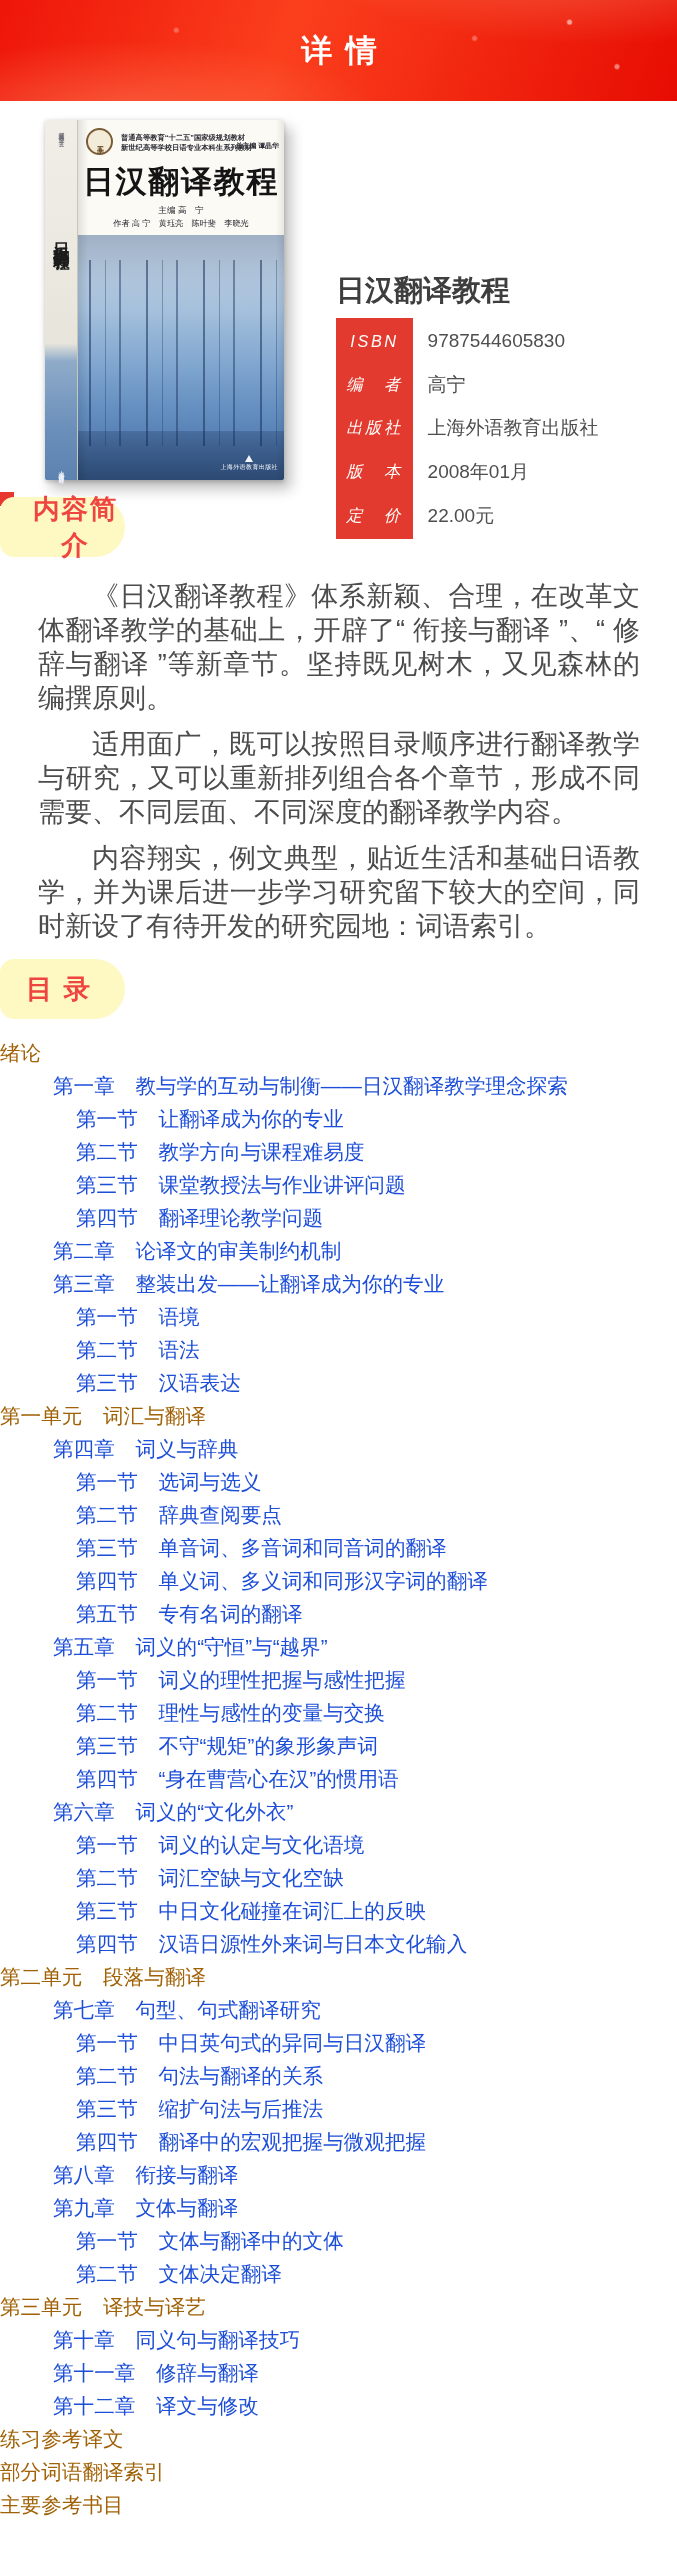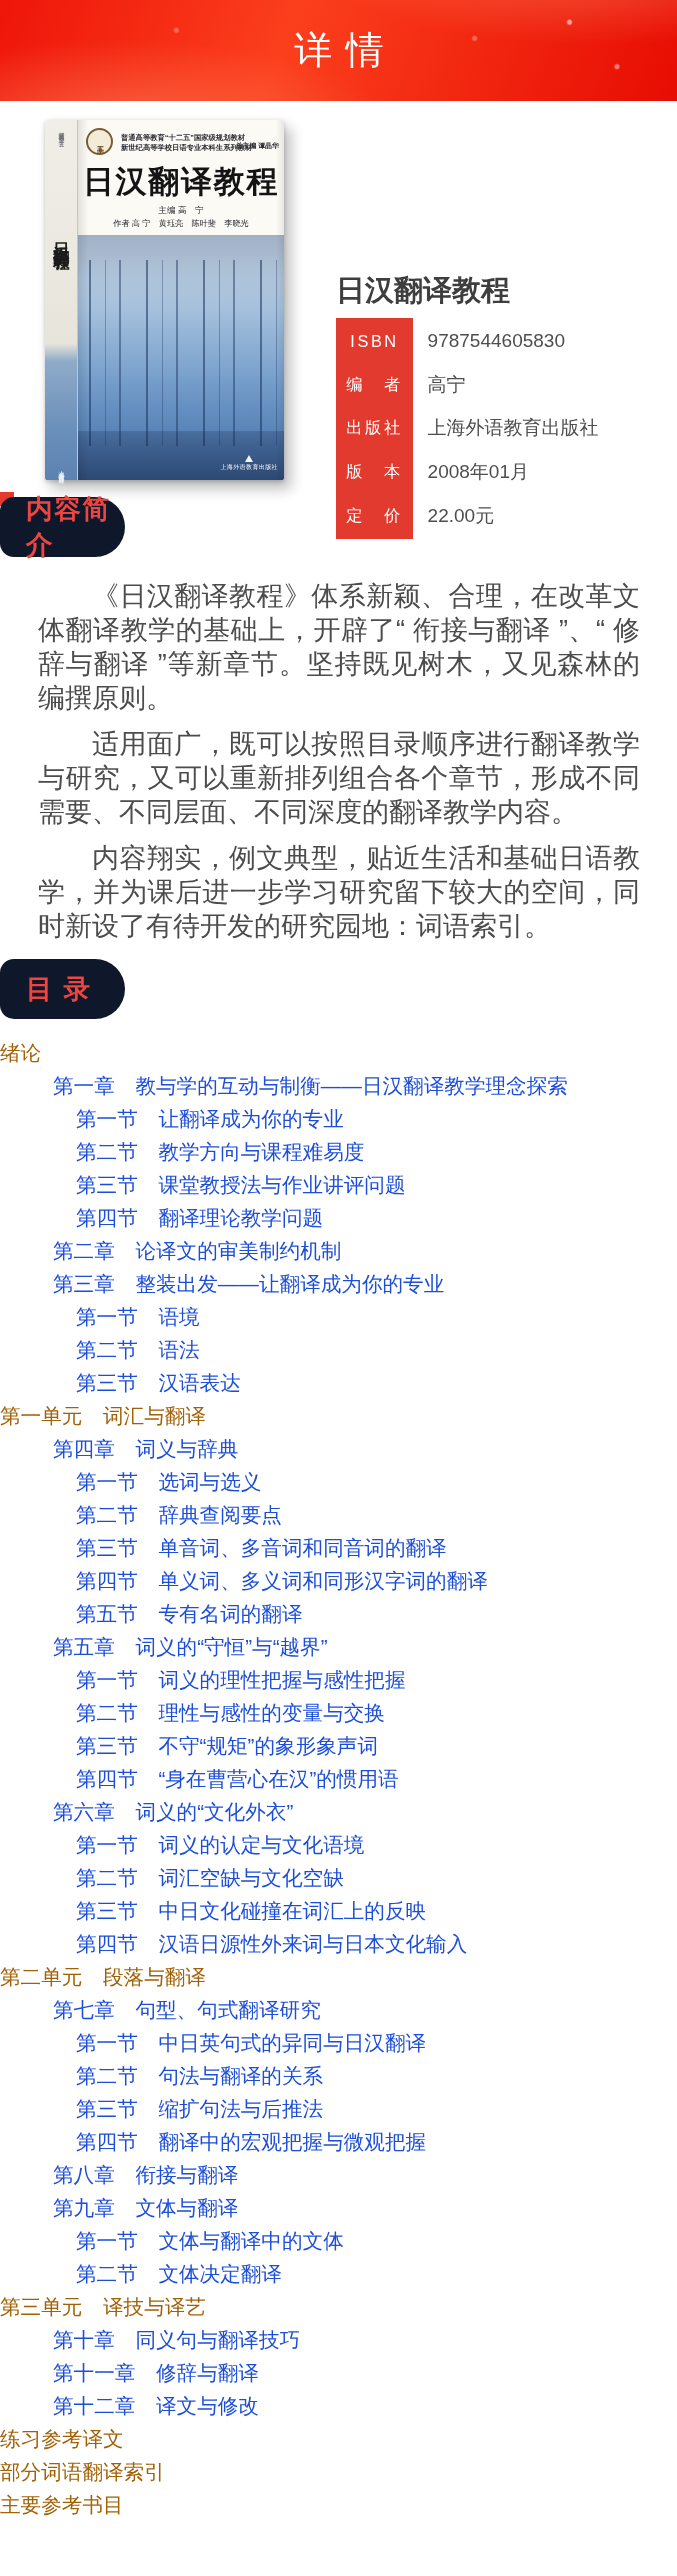--- a/index.html
+++ b/index.html
@@ -13,21 +13,21 @@
     height:101px;display:flex;align-items:center;justify-content:center;
     background:
       radial-gradient(circle at 84% 22%, rgba(255,255,255,.55) 0 1.7px, transparent 3.4px),
       radial-gradient(circle at 91% 66%, rgba(255,255,255,.45) 0 1.7px, transparent 3.4px),
       radial-gradient(circle at 70% 38%, rgba(255,255,255,.30) 0 1.7px, transparent 3.4px),
       radial-gradient(circle at 26% 30%, rgba(255,255,255,.28) 0 1.7px, transparent 3.4px),
       radial-gradient(ellipse 60% 120% at 18% 118%, rgba(255,150,110,.45), transparent 65%),
       radial-gradient(ellipse 70% 140% at 88% -40%, rgba(255,190,150,.35), transparent 60%),
       linear-gradient(112deg,#ee1509 0%,#fb3f1d 42%,#e70c02 100%);
   }
-  .header-title{color:#fff;font-size:38px;font-weight:normal;letter-spacing:13.7px;text-indent:13.7px;}
+  .header-title{color:#fff;font-size:31px;font-weight:bold;letter-spacing:13.7px;text-indent:13.7px;}
 
   
   .product{position:relative;height:396px;background:#fff;}
 
   
   .book{position:absolute;left:45px;top:19px;width:239px;height:360px;display:flex;
         box-shadow:6.9px 8.6px 13.7px rgba(0,0,0,.25), 0 1.7px 4.3px rgba(0,0,0,.18);border-radius:2.6px;}
   .spine{width:32px;position:relative;border-radius:2.6px 0 0 2.6px;
          background:linear-gradient(180deg,#f0eee7 0%,#e7e5db 62%,#8fabc9 67%,#6a8fba 86%,#5c82b0 100%);
          border-right:0.9px solid #c9c5b8;}
@@ -66,28 +66,28 @@
   .photo-pub{position:absolute;right:6px;bottom:7.7px;display:flex;flex-direction:column;align-items:center;}
   .pub-logo{width:0;height:0;border-left:4.3px solid transparent;border-right:4.3px solid transparent;
             border-bottom:7.7px solid #ffffff;margin-bottom:1.7px;opacity:.95;}
   .photo-pub-name{font-size:6px;color:#fff;letter-spacing:0.4px;}
 
   
   .product-title{position:absolute;left:336px;top:170px;font-size:29px;font-weight:bold;color:#3e3e3e;}
   .fields{position:absolute;left:336px;top:225px;}
   .field-row{display:flex;align-items:center;height:30px;margin-bottom:13.7px;}
   .field-label{width:77px;height:46px;background:#e23a2e;color:#fff;font-size:16.3px;
-               display:flex;align-items:center;justify-content:center;letter-spacing:2.6px;flex:0 0 auto;}
+               display:flex;align-items:center;justify-content:center;letter-spacing:2.6px;flex:0 0 auto;font-style:italic;}
   .field-value{margin-left:14.6px;font-size:19px;color:#4e4e4e;white-space:nowrap;}
 
   
   .section-badge{position:relative;width:125px;height:60px;}
   .badge-corner{position:absolute;left:0;top:-5.1px;width:13.7px;height:13.7px;background:#e8382e;}
-  .badge-pill{position:absolute;inset:0;background:#0f172a;border-radius:15.4px 33px 33px 15.4px;
-              display:flex;align-items:center;padding-left:26px;box-sizing:border-box;}
+  .badge-pill{position:absolute;inset:0;background:#fef9c3;border-radius:15.4px 33px 33px 15.4px;
+              display:flex;align-items:center;padding-left:26px;box-sizing:border-box;text-align:center;}
   .badge-text{color:#ee4540;font-size:26.6px;font-weight:bold;letter-spacing:1.7px;}
   .badge-toc{margin-top:16.3px;}
 
   
   .intro-body{margin:22px 26px 0 26px;}
   .intro-para{margin:12px;font-size:27px;line-height:34px;color:#4c4c4c;text-align:justify;text-indent:2em;}
 
   
   .toc-list{margin-top:17px;}
   .toc-item{font-size:20.6px;line-height:33px;color:#1d4ed8;white-space:nowrap;}

